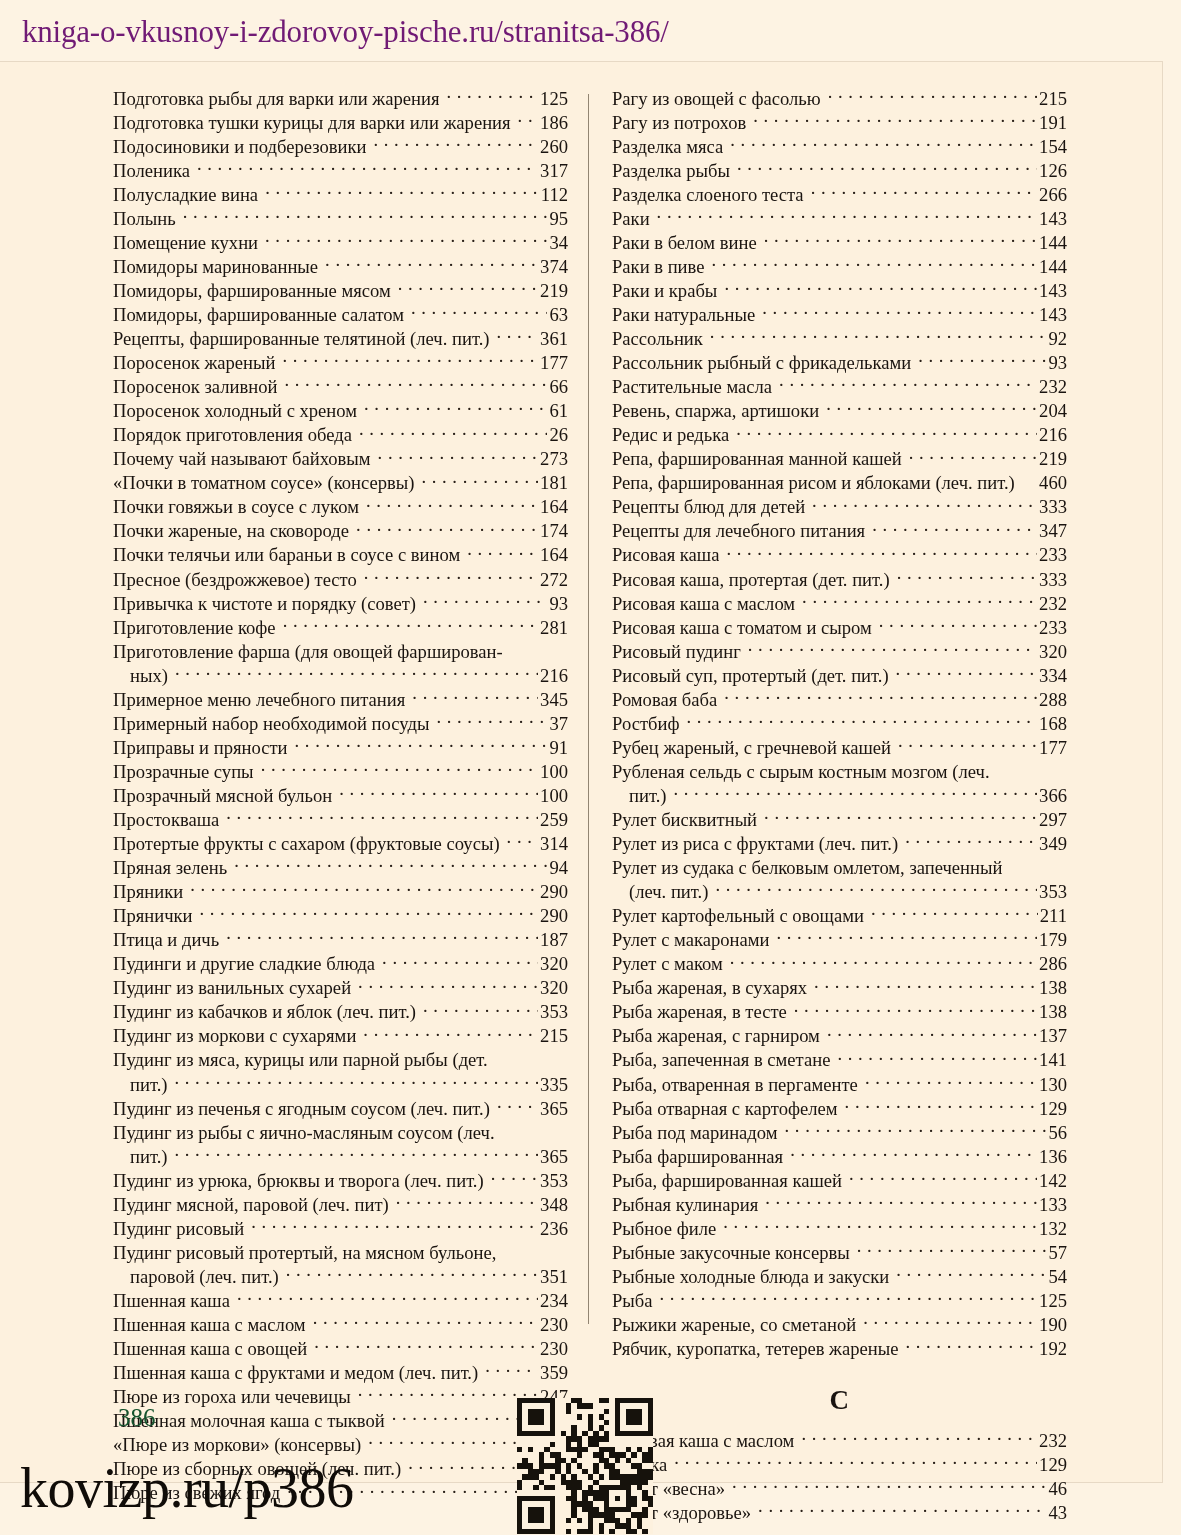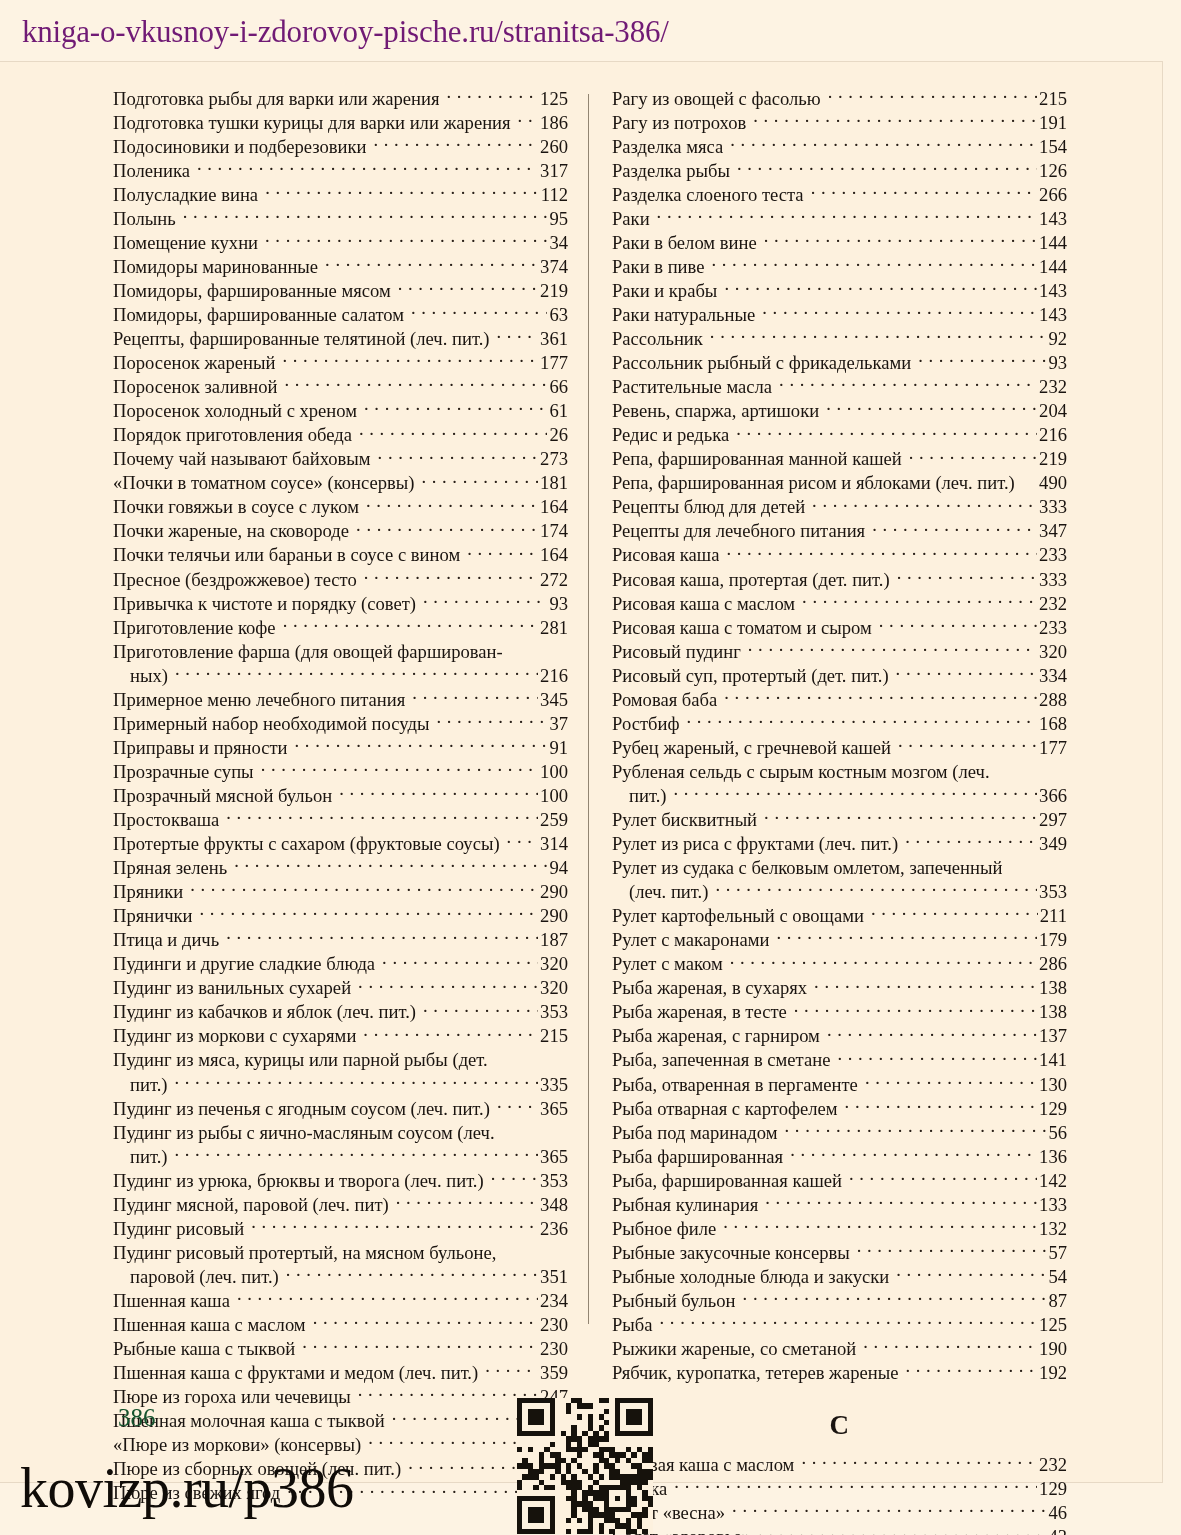--- a/index.html
+++ b/index.html
@@ -409,21 +409,21 @@
           <span class="title">Пшенная каша</span>
           <span class="leader"></span>
           <span class="pg">234</span>
         </div>
         <div class="entry">
           <span class="title">Пшенная каша с маслом</span>
           <span class="leader"></span>
           <span class="pg">230</span>
         </div>
         <div class="entry">
-          <span class="title">Рыбные каша с тыквой</span>
+          <span class="title">Пшенная каша с овощей</span>
           <span class="leader"></span>
           <span class="pg">230</span>
         </div>
         <div class="entry">
           <span class="title">Пшенная каша с фруктами и медом (леч. пит.)</span>
           <span class="leader"></span>
           <span class="pg">359</span>
         </div>
         <div class="entry">
           <span class="title">Пюре из гороха или чечевицы</span>
@@ -532,21 +532,21 @@
           <span class="pg">216</span>
         </div>
         <div class="entry">
           <span class="title">Репа, фаршированная манной кашей</span>
           <span class="leader"></span>
           <span class="pg">219</span>
         </div>
         <div class="entry no-leader">
           <span class="title">Репа, фаршированная рисом и яблоками (леч. пит.)</span>
           <span class="leader"></span>
-          <span class="pg">490</span>
+          <span class="pg">460</span>
         </div>
         <div class="entry">
           <span class="title">Рецепты блюд для детей</span>
           <span class="leader"></span>
           <span class="pg">333</span>
         </div>
         <div class="entry">
           <span class="title">Рецепты для лечебного питания</span>
           <span class="leader"></span>
           <span class="pg">347</span>
@@ -698,25 +698,20 @@
         </div>
         <div class="entry">
           <span class="title">Рыбные закусочные консервы</span>
           <span class="leader"></span>
           <span class="pg">57</span>
         </div>
         <div class="entry">
           <span class="title">Рыбные холодные блюда и закуски</span>
           <span class="leader"></span>
           <span class="pg">54</span>
-        </div>
-        <div class="entry">
-          <span class="title">Рыбный бульон</span>
-          <span class="leader"></span>
-          <span class="pg">87</span>
         </div>
         <div class="entry">
           <span class="title">Рыба</span>
           <span class="leader"></span>
           <span class="pg">125</span>
         </div>
         <div class="entry">
           <span class="title">Рыжики жареные, со сметаной</span>
           <span class="leader"></span>
           <span class="pg">190</span>

